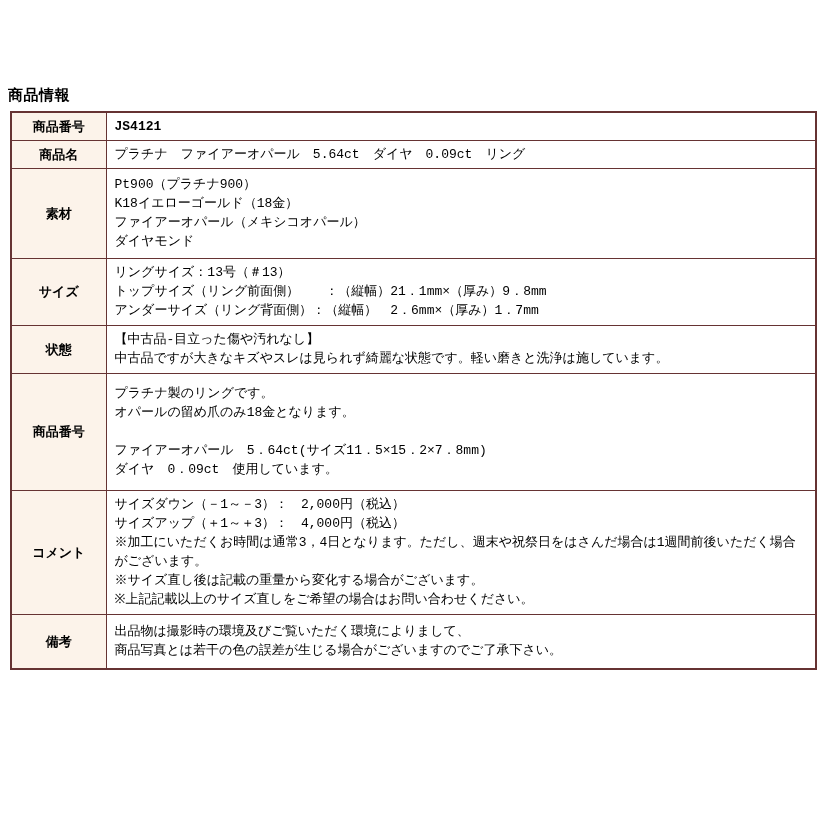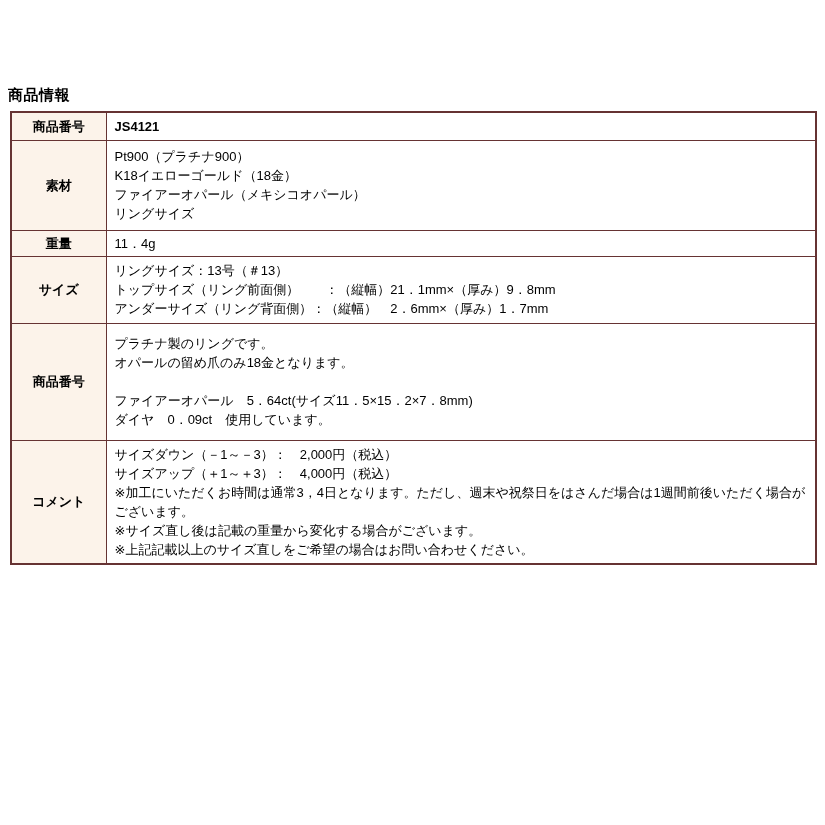--- a/index.html
+++ b/index.html
@@ -35,20 +35,21 @@
     width:95px;
     background:#fcf3ea;
     text-align:center;
     font-weight:bold;
     padding:3px 2px;
   }
   td.value-cell{
     padding:3px 8px;
     white-space:pre-line;
     background:#ffffff;
+    font-family:Liberation Mono, monospace;
   }
   td.value-cell.bold{font-weight:bold;}
   tr.r0 td{height:28px}
   tr.r1 td{height:28px}
   tr.r2 td{height:90px}
   tr.r3 td{height:26px}
   tr.r4 td{height:67px}
   tr.r5 td{height:48px}
   tr.r6 td{height:48px}
   tr.r7 td{height:117px}
@@ -60,48 +61,58 @@
 
 <div class="wrap">
   <h1 class="page-title">商品情報</h1>
 
   <table class="info">
     <tbody>
       <tr class="r0">
         <td class="label-cell">商品番号</td>
         <td class="value-cell bold">JS4121</td>
       </tr>
+      <tr class="r1">
+        <td class="label-cell">商品名</td>
+        <td class="value-cell">プラチナ　ファイアーオパール　5.64ct　ダイヤ　0.09ct　リング</td>
+      </tr>
       <tr class="r2">
         <td class="label-cell">素材</td>
         <td class="value-cell">Pt900（プラチナ900）
 K18イエローゴールド（18金）
 ファイアーオパール（メキシコオパール）
-リングサイズ</td>
-      </tr>
-      <tr class="r3">
-        <td class="label-cell">重量</td>
-        <td class="value-cell">11．4g</td>
+ダイヤモンド</td>
       </tr>
       <tr class="r4">
         <td class="label-cell">サイズ</td>
         <td class="value-cell">リングサイズ：13号（＃13）
 トップサイズ（リング前面側）　　：（縦幅）21．1mm×（厚み）9．8mm
 アンダーサイズ（リング背面側）：（縦幅）　2．6mm×（厚み）1．7mm</td>
+      </tr>
+      <tr class="r6">
+        <td class="label-cell">状態</td>
+        <td class="value-cell">【中古品-目立った傷や汚れなし】
+中古品ですが大きなキズやスレは見られず綺麗な状態です。軽い磨きと洗浄は施しています。</td>
       </tr>
       <tr class="r7">
         <td class="label-cell">商品番号</td>
         <td class="value-cell">プラチナ製のリングです。
 オパールの留め爪のみ18金となります。
 
 ファイアーオパール　5．64ct(サイズ11．5×15．2×7．8mm)
 ダイヤ　0．09ct　使用しています。</td>
       </tr>
       <tr class="r8">
         <td class="label-cell">コメント</td>
         <td class="value-cell">サイズダウン（－1～－3）：　2,000円（税込）
 サイズアップ（＋1～＋3）：　4,000円（税込）
 ※加工にいただくお時間は通常3，4日となります。ただし、週末や祝祭日をはさんだ場合は1週間前後いただく場合がございます。
 ※サイズ直し後は記載の重量から変化する場合がございます。
 ※上記記載以上のサイズ直しをご希望の場合はお問い合わせください。</td>
       </tr>
+      <tr class="r9">
+        <td class="label-cell">備考</td>
+        <td class="value-cell">出品物は撮影時の環境及びご覧いただく環境によりまして、
+商品写真とは若干の色の誤差が生じる場合がございますのでご了承下さい。</td>
+      </tr>
     </tbody>
   </table>
 </div>
 
 </body></html>

